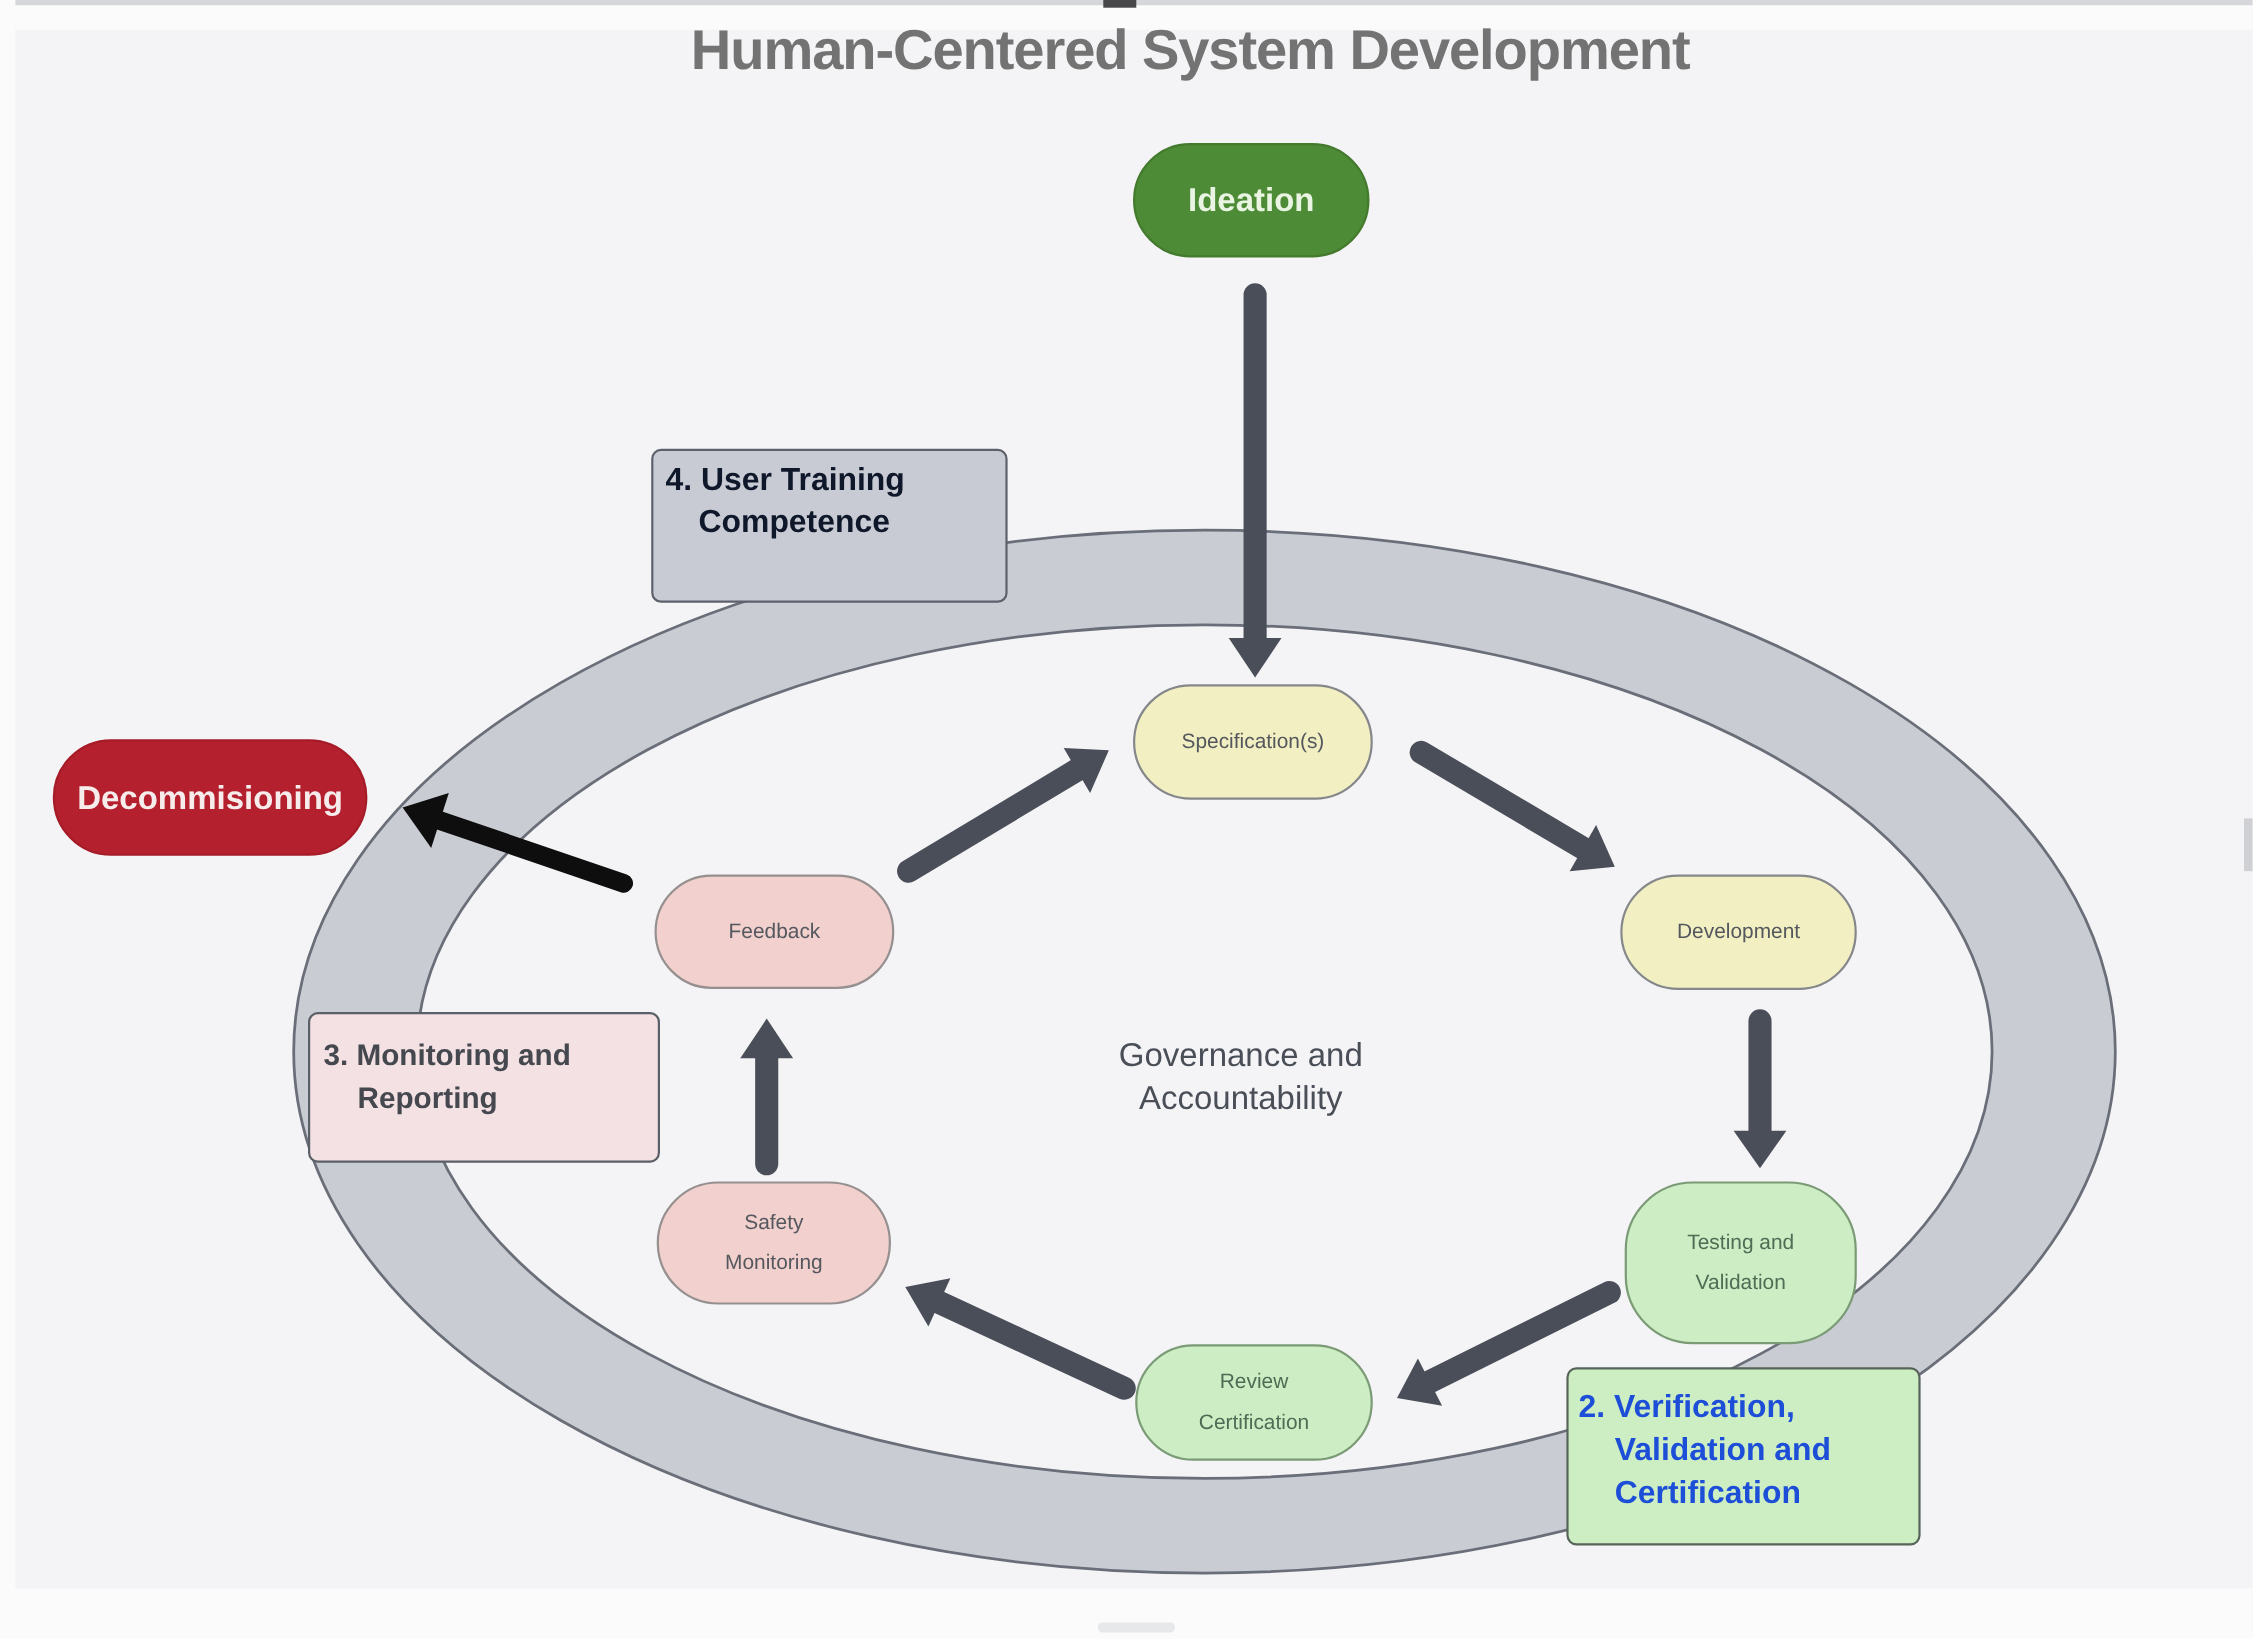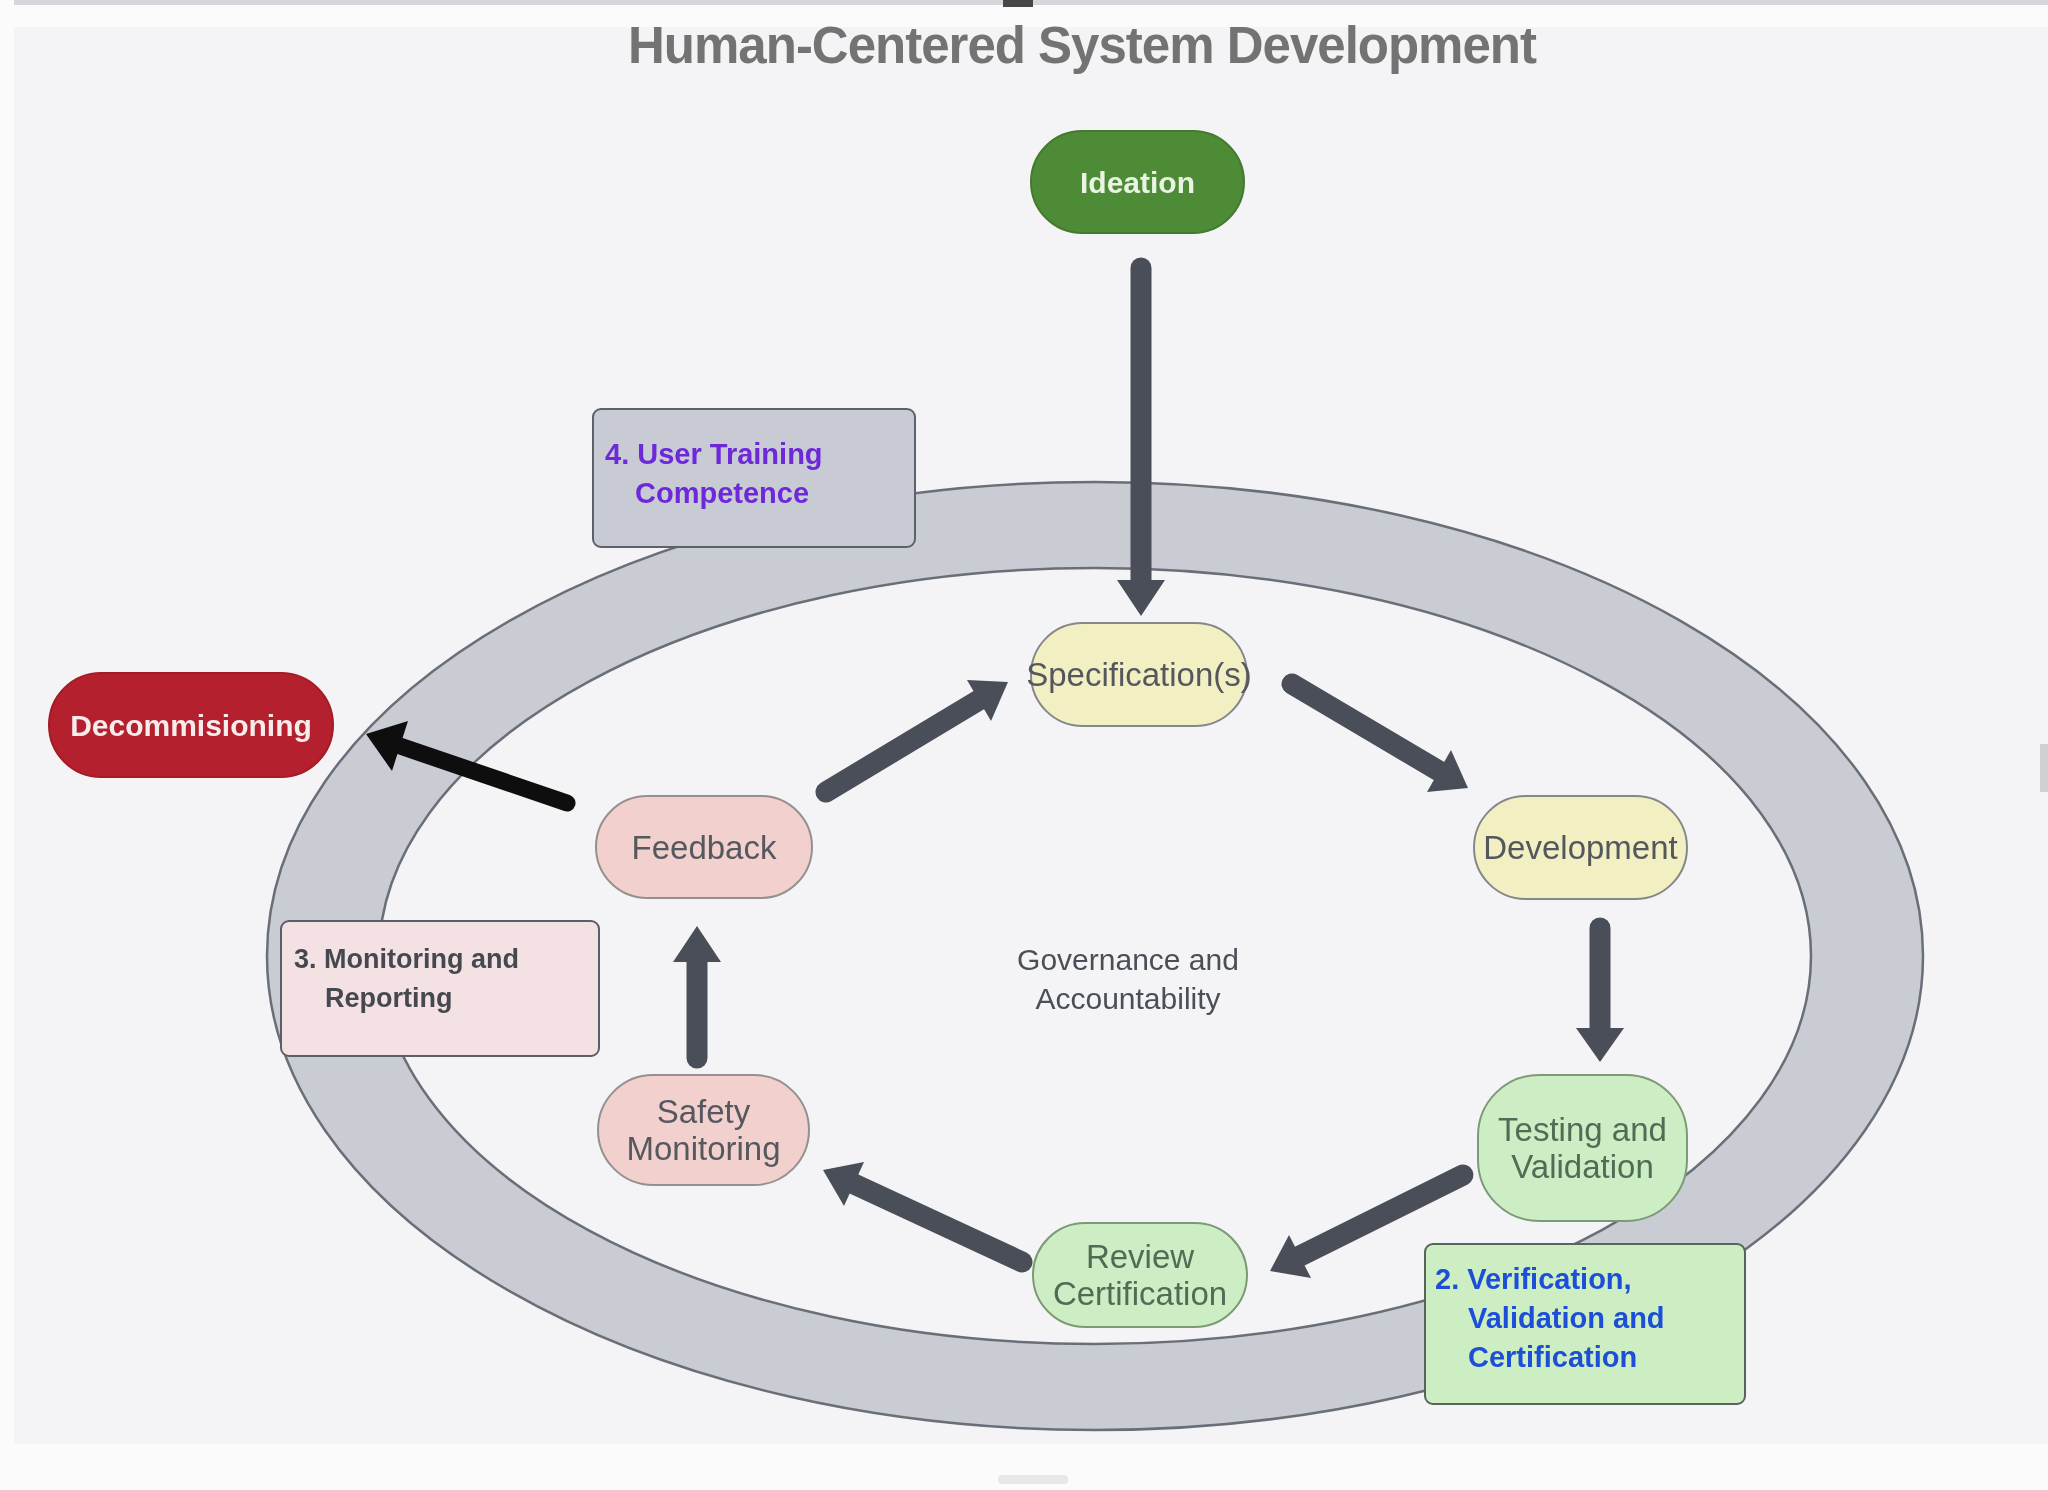--- a/index.html
+++ b/index.html
@@ -2,31 +2,31 @@
 <html><head>
 <meta charset="utf-8">
 <style>
   html,body{margin:0;padding:0;background:#fbfbfc;}
   .stage{position:relative;width:2048px;height:1490px;overflow:hidden;
          background:#f4f4f6;font-family:"Liberation Sans",sans-serif;}
   .layer{position:absolute;left:0;top:0;}
   .title{position:absolute;left:1082px;top:16px;transform:translateX(-50%);
          font-size:51px;font-weight:700;color:#737373;white-space:nowrap;letter-spacing:-1px;}
   .pill{position:absolute;display:flex;flex-direction:column;justify-content:center;align-items:center;
-        text-align:center;box-sizing:border-box;border-radius:62px;font-size:33px;line-height:37px;}
+        text-align:center;box-sizing:border-box;border-radius:62px;font-size:19px;line-height:37px;}
   .pill .ln{display:block;}
   .pill.yellow{background:#f2f0c2;border:2px solid #85878a;color:#54575d;}
   .pill.green{background:#cdedc4;border:2px solid #7b9a76;color:#4f6d55;}
   .pill.pink{background:#f1d0cd;border:2px solid #95908f;color:#56585f;}
   .pill.darkgreen{background:#4e8b36;border:2px solid #447a2e;color:#e9f4e3;font-weight:700;font-size:30px;}
   .pill.red{background:#b5202e;border:2px solid #a51b27;color:#f7ecec;font-weight:700;font-size:30px;}
   .callout{position:absolute;box-sizing:border-box;border-radius:9px;font-weight:700;white-space:nowrap;}
   .callout .ln{display:block;}
-  .co-gray{background:#c8cbd3;border:2px solid #5d616b;color:#6d28d9;
-           font-size:29px;line-height:39px;padding:25px 0 0 11px;}
+  .co-gray{background:#c8cbd3;border:2px solid #5d616b;color:#0f172a;
+           font-size:29px;line-height:39px;padding:7px 0 0 11px;}
   .co-gray .ind{padding-left:30px;}
   .co-yellow{background:#f1f0c4;border:2px solid #72756c;color:#50544c;
            font-size:25px;line-height:36px;padding:10px 0 0 8px;}
   .co-yellow .ind{padding-left:26px;}
   .co-pink{background:#f3e1e3;border:2px solid #5b5f68;color:#45494f;
            font-size:27px;line-height:39px;padding:18px 0 0 12px;}
   .co-pink .ind{padding-left:31px;}
   .co-green{background:#cdeec3;border:2px solid #57645a;color:#1d4ed8;
            font-size:29px;line-height:39px;padding:15px 0 0 9px;margin-left:44px;}
   .co-green .ind{padding-left:33px;}

